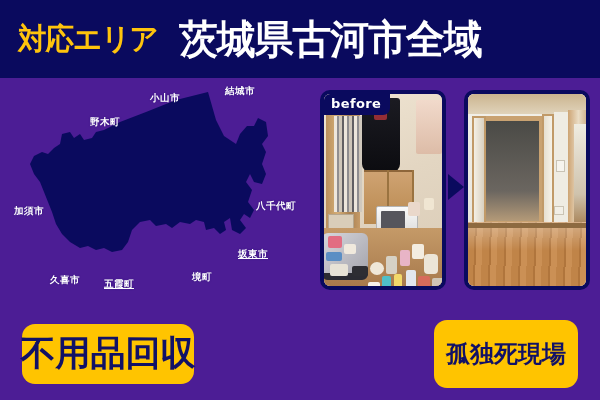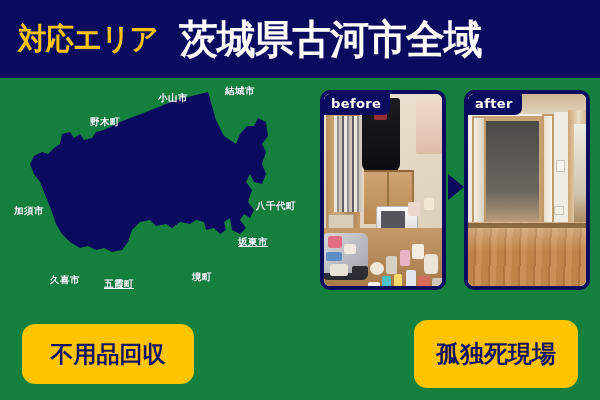--- a/index.html
+++ b/index.html
@@ -10,21 +10,21 @@
     width: 600px;
     height: 400px;
     overflow: hidden;
     background: #b0b0c4;
     font-family: "DejaVu Sans", "Liberation Sans", sans-serif;
   }
   #banner {
     position: relative;
     width: 600px;
     height: 400px;
-    background: #15803d;
+    background: #4c1d95;
     overflow: hidden;
   }
 
   
   #header {
     position: absolute;
     left: 0; top: 0;
     width: 600px;
     height: 78px;
     background: #0a0a5e;
@@ -210,25 +210,25 @@
     align-items: center;
     justify-content: center;
     text-align: center;
     box-sizing: border-box;
     line-height: 1.08;
     letter-spacing: 0px;
   }
   #service-0, #service-1 {
     width: 172px;
     height: 60px;
-    font-size: 23px;
+    font-size: 35px;
   }
   #service-1 { width: 166px; }
   #service-2 {
-    width: 164px;
+    width: 144px;
     height: 68px;
     font-size: 24px;
     flex-direction: row;
     line-height: 1.12;
   }
   .svc-line { display: block; white-space: nowrap; }
 </style>
 </head>
 <body>
 
@@ -250,26 +250,26 @@
         L 226 152 L 220 156 L 214 150 L 206 152 L 204 144 L 196 142 L 190 146
         L 180 144 L 172 150 L 166 146 L 156 148 L 150 142 L 140 144 L 132 152
         L 128 164 L 122 172 L 112 174 L 104 170 L 96 172 L 88 168 L 80 170
         L 70 164 L 62 156 L 56 146 L 52 134 L 48 124 L 44 114 L 40 104
         L 34 96 L 30 86 L 34 78 L 42 74 L 48 76 L 54 70 L 60 66 L 62 56
         L 70 54 L 74 60 L 80 56 L 84 62 L 92 60 L 96 54 L 104 52
         L 120 44 L 146 34 L 176 22 Z
       "></path>
     </svg>
 
-    <span class="map-label" style="left:158px; top:14px;">小山市</span>
+    <span class="map-label" style="left:150px; top:14px;">小山市</span>
     <span class="map-label" style="left:225px; top:7px;">結城市</span>
     <span class="map-label" style="left:90px;  top:38px;">野木町</span>
     <span class="map-label" style="left:14px;  top:127px;">加須市</span>
     <span class="map-label" style="left:256px; top:122px;">八千代町</span>
-    <span class="map-label" style="left:238px; top:158px;text-decoration:underline;">坂東市</span>
+    <span class="map-label" style="left:238px; top:170px;text-decoration:underline;">坂東市</span>
     <span class="map-label" style="left:192px; top:193px;">境町</span>
     <span class="map-label" style="left:104px; top:200px;text-decoration:underline;">五霞町</span>
     <span class="map-label" style="left:50px;  top:196px;">久喜市</span>
   </div>
 
   <div id="photos">
 
     <div class="photo-card" id="photo-before">
       <div class="photo-inner">
         <div class="bg-wall"></div>
@@ -320,21 +320,20 @@
         <div class="a-door-l"></div>
         <div class="a-door-r"></div>
         <div class="a-wall-r"></div>
         <div class="a-door2"></div>
         <div class="a-door2-o"></div>
         <div class="a-floor"></div>
         <div class="a-floor-s"></div>
         <div class="a-base"></div>
         <div class="a-switch"></div>
         <div class="a-outlet"></div>
-        <span class="photo-badge">after</span>
       </div>
     </div>
 
   </div>
 
   <div id="services">
     <div class="service-btn" id="service-0">
       <span class="svc-line">不用品回収</span>
     </div>
     <div class="service-btn" id="service-2">

